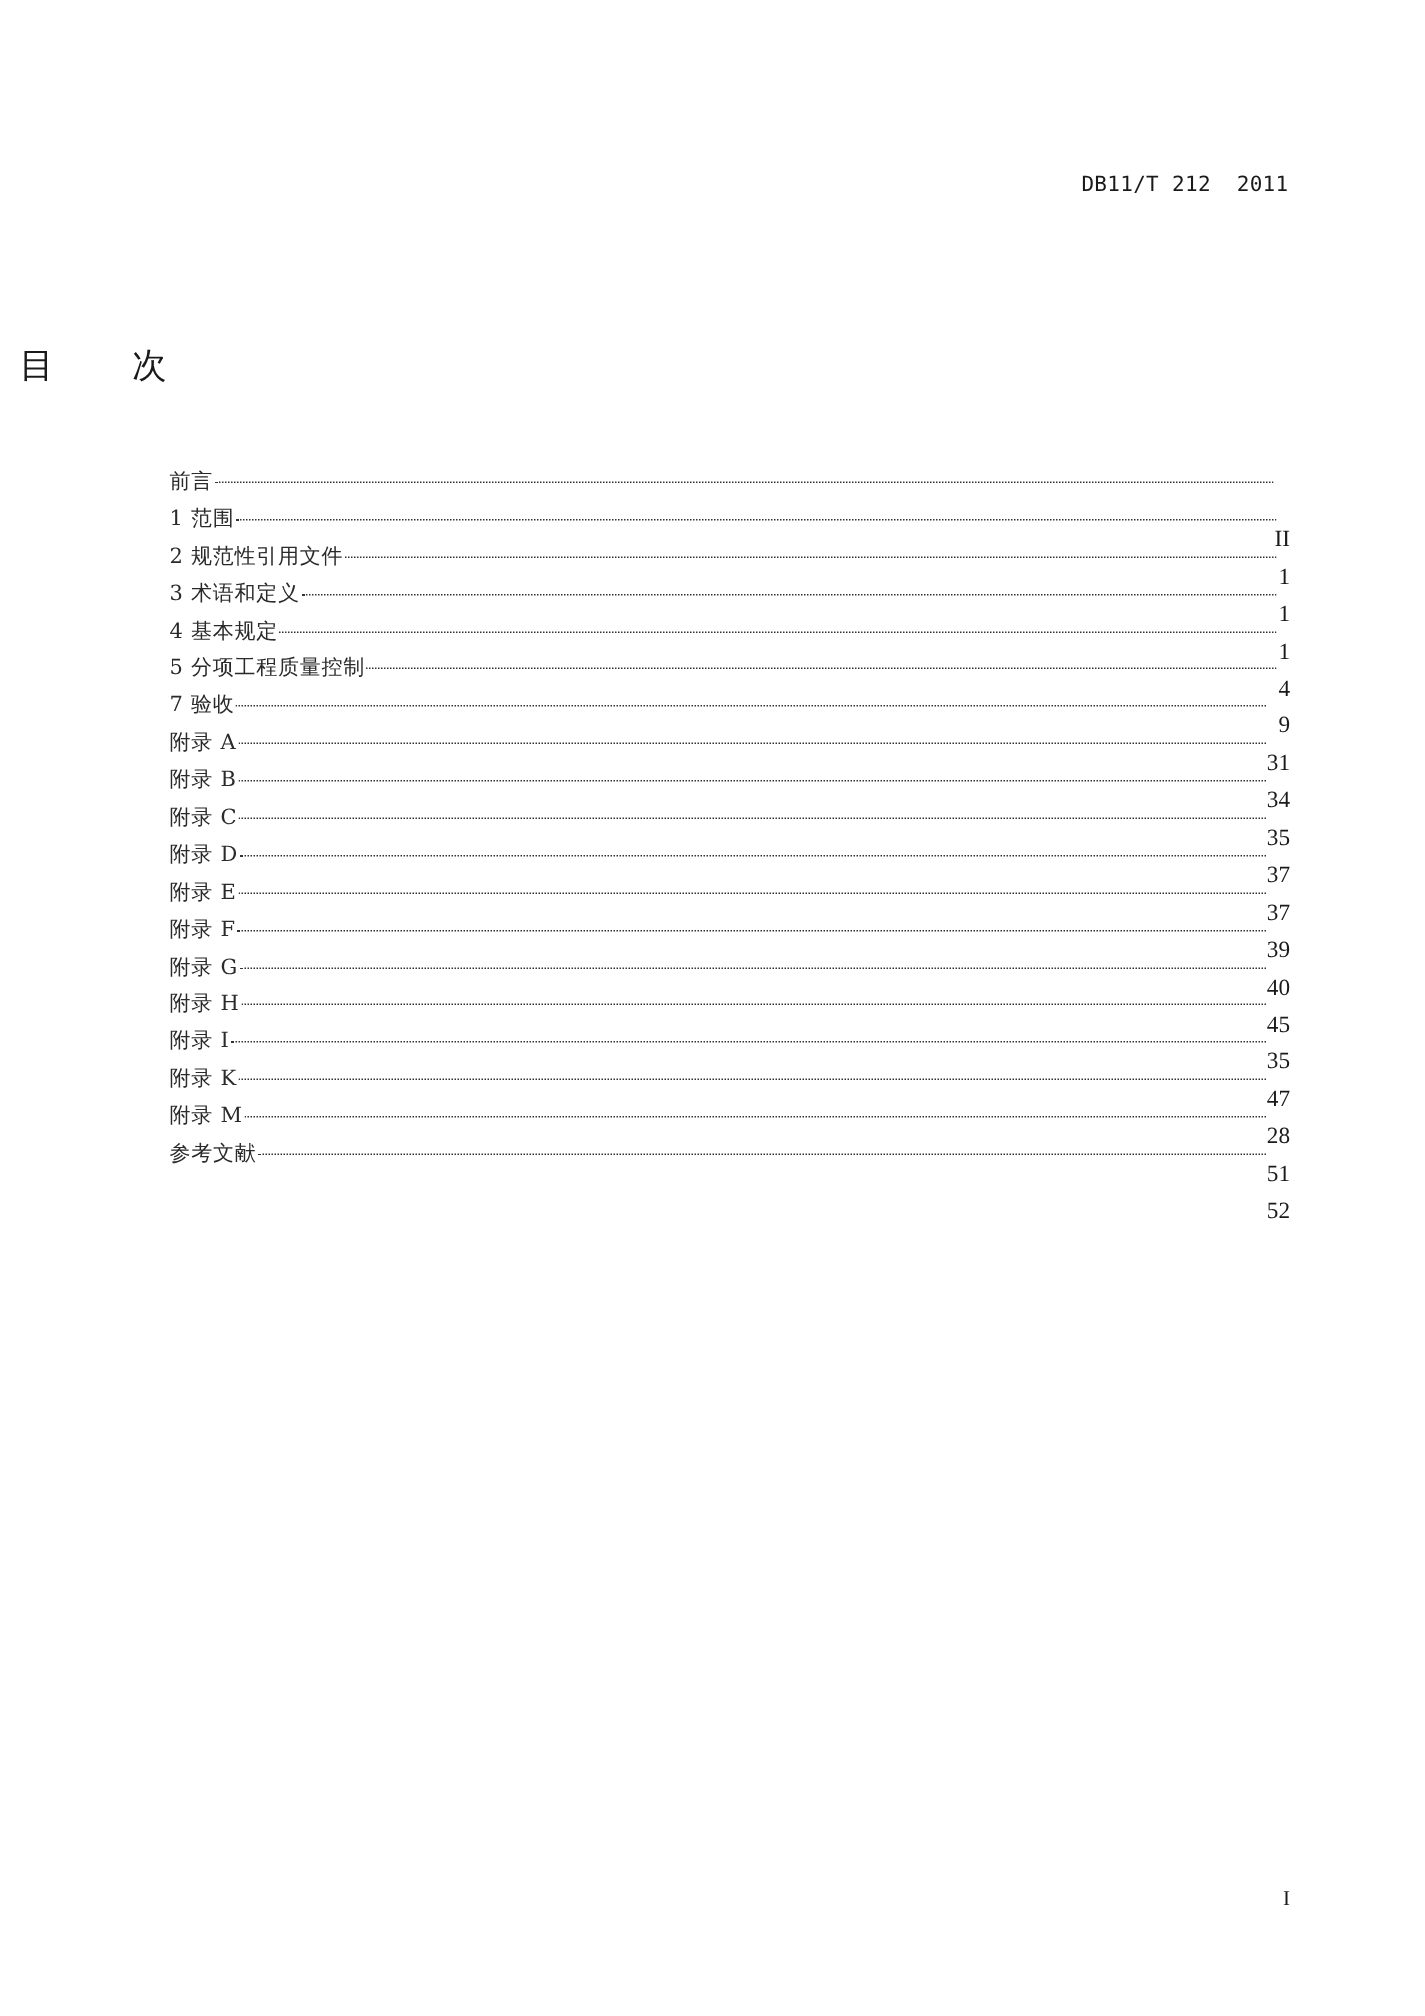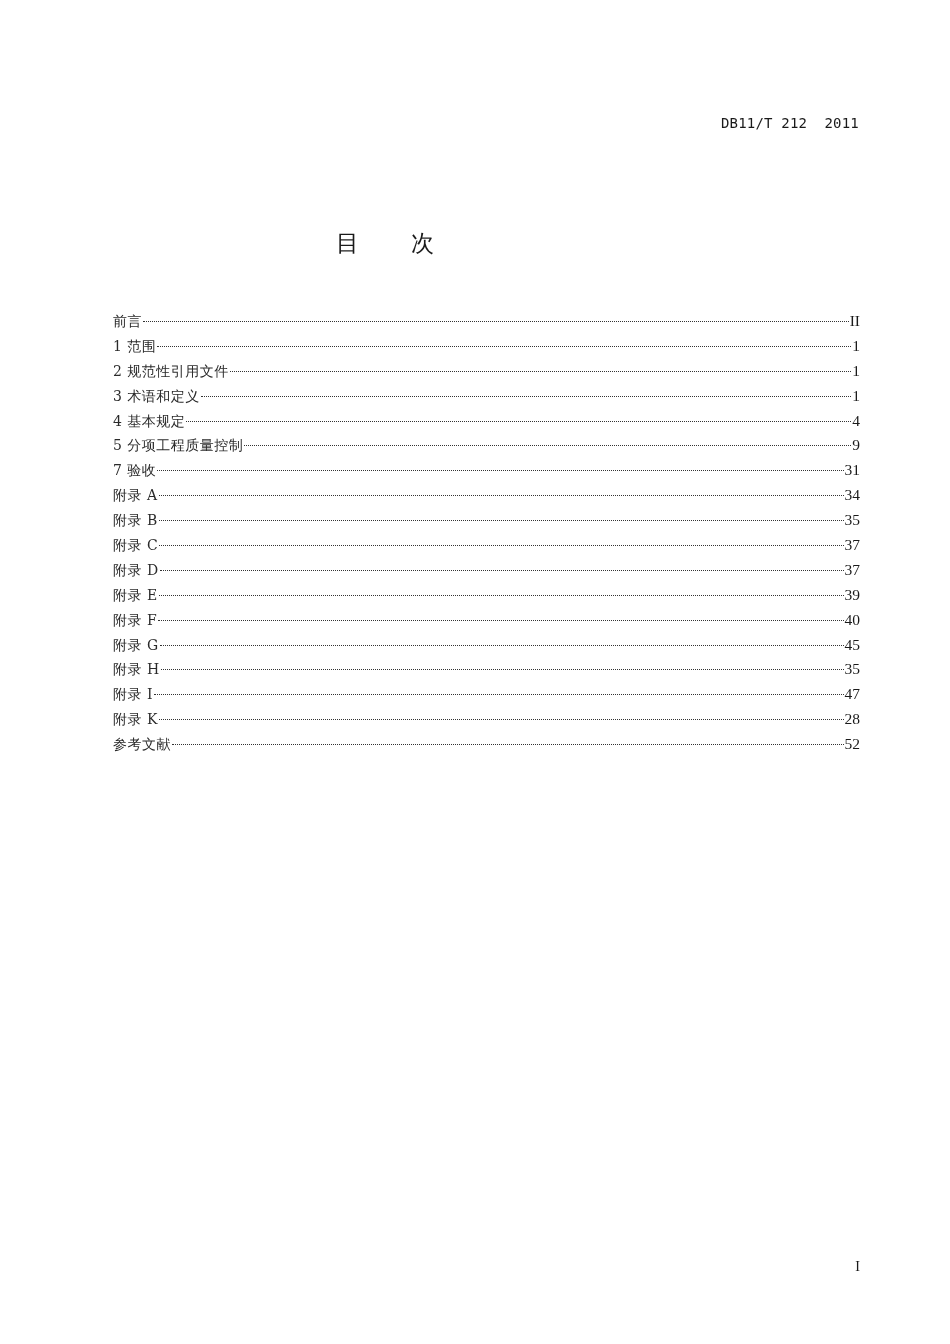--- a/index.html
+++ b/index.html
@@ -21,23 +21,23 @@
       right: 91px;
       font-family: "DejaVu Sans Mono", "Liberation Mono", monospace;
       font-size: 14px;
       letter-spacing: 0.2px;
       white-space: pre;
       color: #1a1a1a;
     }
     .toc-title {
       position: absolute;
       top: 228px;
-      left: 2px;
+      left: 13px;
       width: 766px;
-      text-align: center;
+      text-align: left;
       font-family: "DejaVu Sans", "Liberation Sans", sans-serif;
       font-size: 23px;
       color: #1a1a1a;
     }
     .toc-title span {
       display: inline-block;
     }
     .toc-title .gap {
       width: 52px;
     }
@@ -79,20 +79,21 @@
       left: 0;
       right: 0;
       bottom: 1px;
       border-bottom: 1.3px dotted #333;
     }
     .toc-page {
       flex: 0 0 auto;
       font-family: "Liberation Serif", serif;
       font-size: 15.5px;
       color: #1a1a1a;
+      margin-top: 39px;
     }
     .page-number {
       position: absolute;
       top: 1259px;
       right: 90px;
       font-family: "Liberation Serif", serif;
       font-size: 14px;
       color: #1a1a1a;
     }
   </style>
@@ -185,19 +186,24 @@
     <span class="toc-label">附录 I</span>
     <span class="toc-dots"></span>
     <span class="toc-page">47</span>
   </li>
   <li class="toc-item">
     <span class="toc-label">附录 K</span>
     <span class="toc-dots"></span>
     <span class="toc-page">28</span>
   </li>
   <li class="toc-item">
+    <span class="toc-label">附录 M</span>
+    <span class="toc-dots"></span>
+    <span class="toc-page">51</span>
+  </li>
+  <li class="toc-item">
     <span class="toc-label">参考文献</span>
     <span class="toc-dots"></span>
     <span class="toc-page">52</span>
   </li>
 </ul>
 
 <div class="page-number">I</div>
 
 </body></html>

